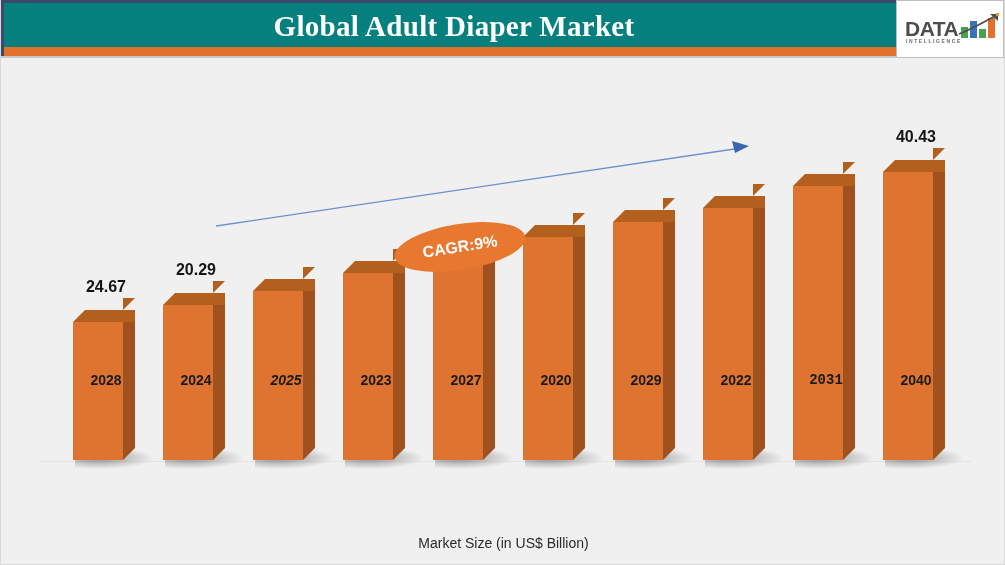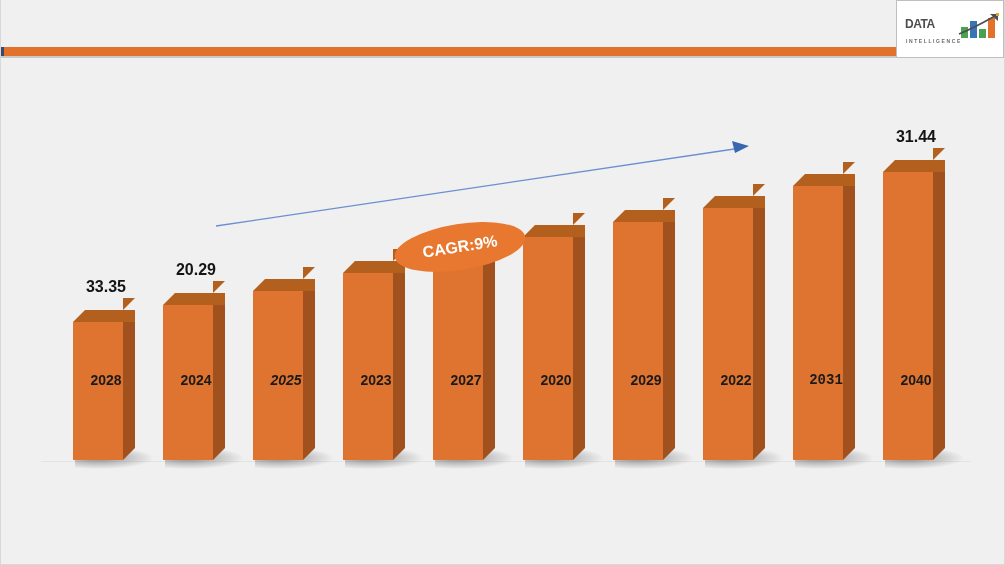--- a/index.html
+++ b/index.html
@@ -76,21 +76,21 @@
     position: absolute;
     left: 8px; top: 12px;
     width: 92px;
     height: 36px;
   }
   #logo-word {
     position: absolute;
     left: 0; top: 4px;
     font-family: "Liberation Sans", sans-serif;
     font-weight: bold;
-    font-size: 12px;
+    font-size: 21px;
     color: #4d4d4d;
     letter-spacing: -0.5px;
   }
   #logo-sub {
     position: absolute;
     left: 1px; top: 25px;
     font-family: "Liberation Sans", sans-serif;
     font-weight: bold;
     font-size: 5px;
     color: #6b6b6b;
@@ -238,20 +238,23 @@
     font-family: "Liberation Sans", sans-serif;
     font-size: 14px;
     color: #2b2b2b;
   }
 </style>
 </head>
 <body>
 
 <div id="page">
 
+  <div id="header-bar">
+    <div id="header-title">Global Adult Diaper Market</div>
+  </div>
   <div id="header-stripe"></div>
   <div id="header-stripe-under"></div>
 
   <div id="logo-box">
     <div id="logo-inner">
       <div id="logo-word">DATA</div>
       <div id="logo-sub">INTELLIGENCE</div>
       <div class="logo-bar" id="logo-bar-1"></div>
       <div class="logo-bar" id="logo-bar-2"></div>
       <div class="logo-bar" id="logo-bar-3"></div>
@@ -269,21 +272,21 @@
     <div id="baseline"></div>
 
     <div class="bar-group" style="left:72px;">
       <div class="bar-shadow" style="height:20px;"></div>
       <div class="bar-front" style="height:138px;"></div>
       <div class="bar-side-inner" style="height:126px;"></div>
       <div class="bar-side" style="border-bottom-width:12px;"></div>
       <div class="bar-top" style="bottom:138px; left:12px;"></div>
       <div class="bar-top-tri-l" style="bottom:138px; left:0px;"></div>
       <div class="bar-top-tri-r" style="bottom:150px; left:50px;"></div>
-      <div class="bar-label" style="bottom:164px;">33.35</div>
+      <div class="bar-label" style="bottom:164px;">24.67</div>
       <div class="axis-label" style="left:-22px;">2028</div>
     </div>
 
     <div class="bar-group" style="left:162px;">
       <div class="bar-shadow" style="height:20px;"></div>
       <div class="bar-front" style="height:155px;"></div>
       <div class="bar-side-inner" style="height:143px;"></div>
       <div class="bar-side" style="border-bottom-width:12px;"></div>
       <div class="bar-top" style="bottom:155px; left:12px;"></div>
       <div class="bar-top-tri-l" style="bottom:155px; left:0px;"></div>
@@ -377,28 +380,29 @@
     </div>
 
     <div class="bar-group" style="left:882px;">
       <div class="bar-shadow" style="height:20px;"></div>
       <div class="bar-front" style="height:288px;"></div>
       <div class="bar-side-inner" style="height:276px;"></div>
       <div class="bar-side" style="border-bottom-width:12px;"></div>
       <div class="bar-top" style="bottom:288px; left:12px;"></div>
       <div class="bar-top-tri-l" style="bottom:288px; left:0px;"></div>
       <div class="bar-top-tri-r" style="bottom:300px; left:50px;"></div>
-      <div class="bar-label" style="bottom:314px;">31.44</div>
+      <div class="bar-label" style="bottom:314px;">40.43</div>
       <div class="axis-label" style="left:-22px;">2040</div>
     </div>
 
     <svg id="trend-arrow">
       <line x1="215" y1="168" x2="740" y2="90" stroke="#6a8fd0" stroke-width="1.3"></line>
       <polygon points="748,88 731,83 734,95" fill="#3a66b0"></polygon>
     </svg>
 
     <div id="cagr-badge">
       <div id="cagr-text">CAGR:9%</div>
     </div>
 
+    <div id="chart-caption">Market Size (in US$ Billion)</div>
 
   </div>
 </div>
 
 </body></html>

